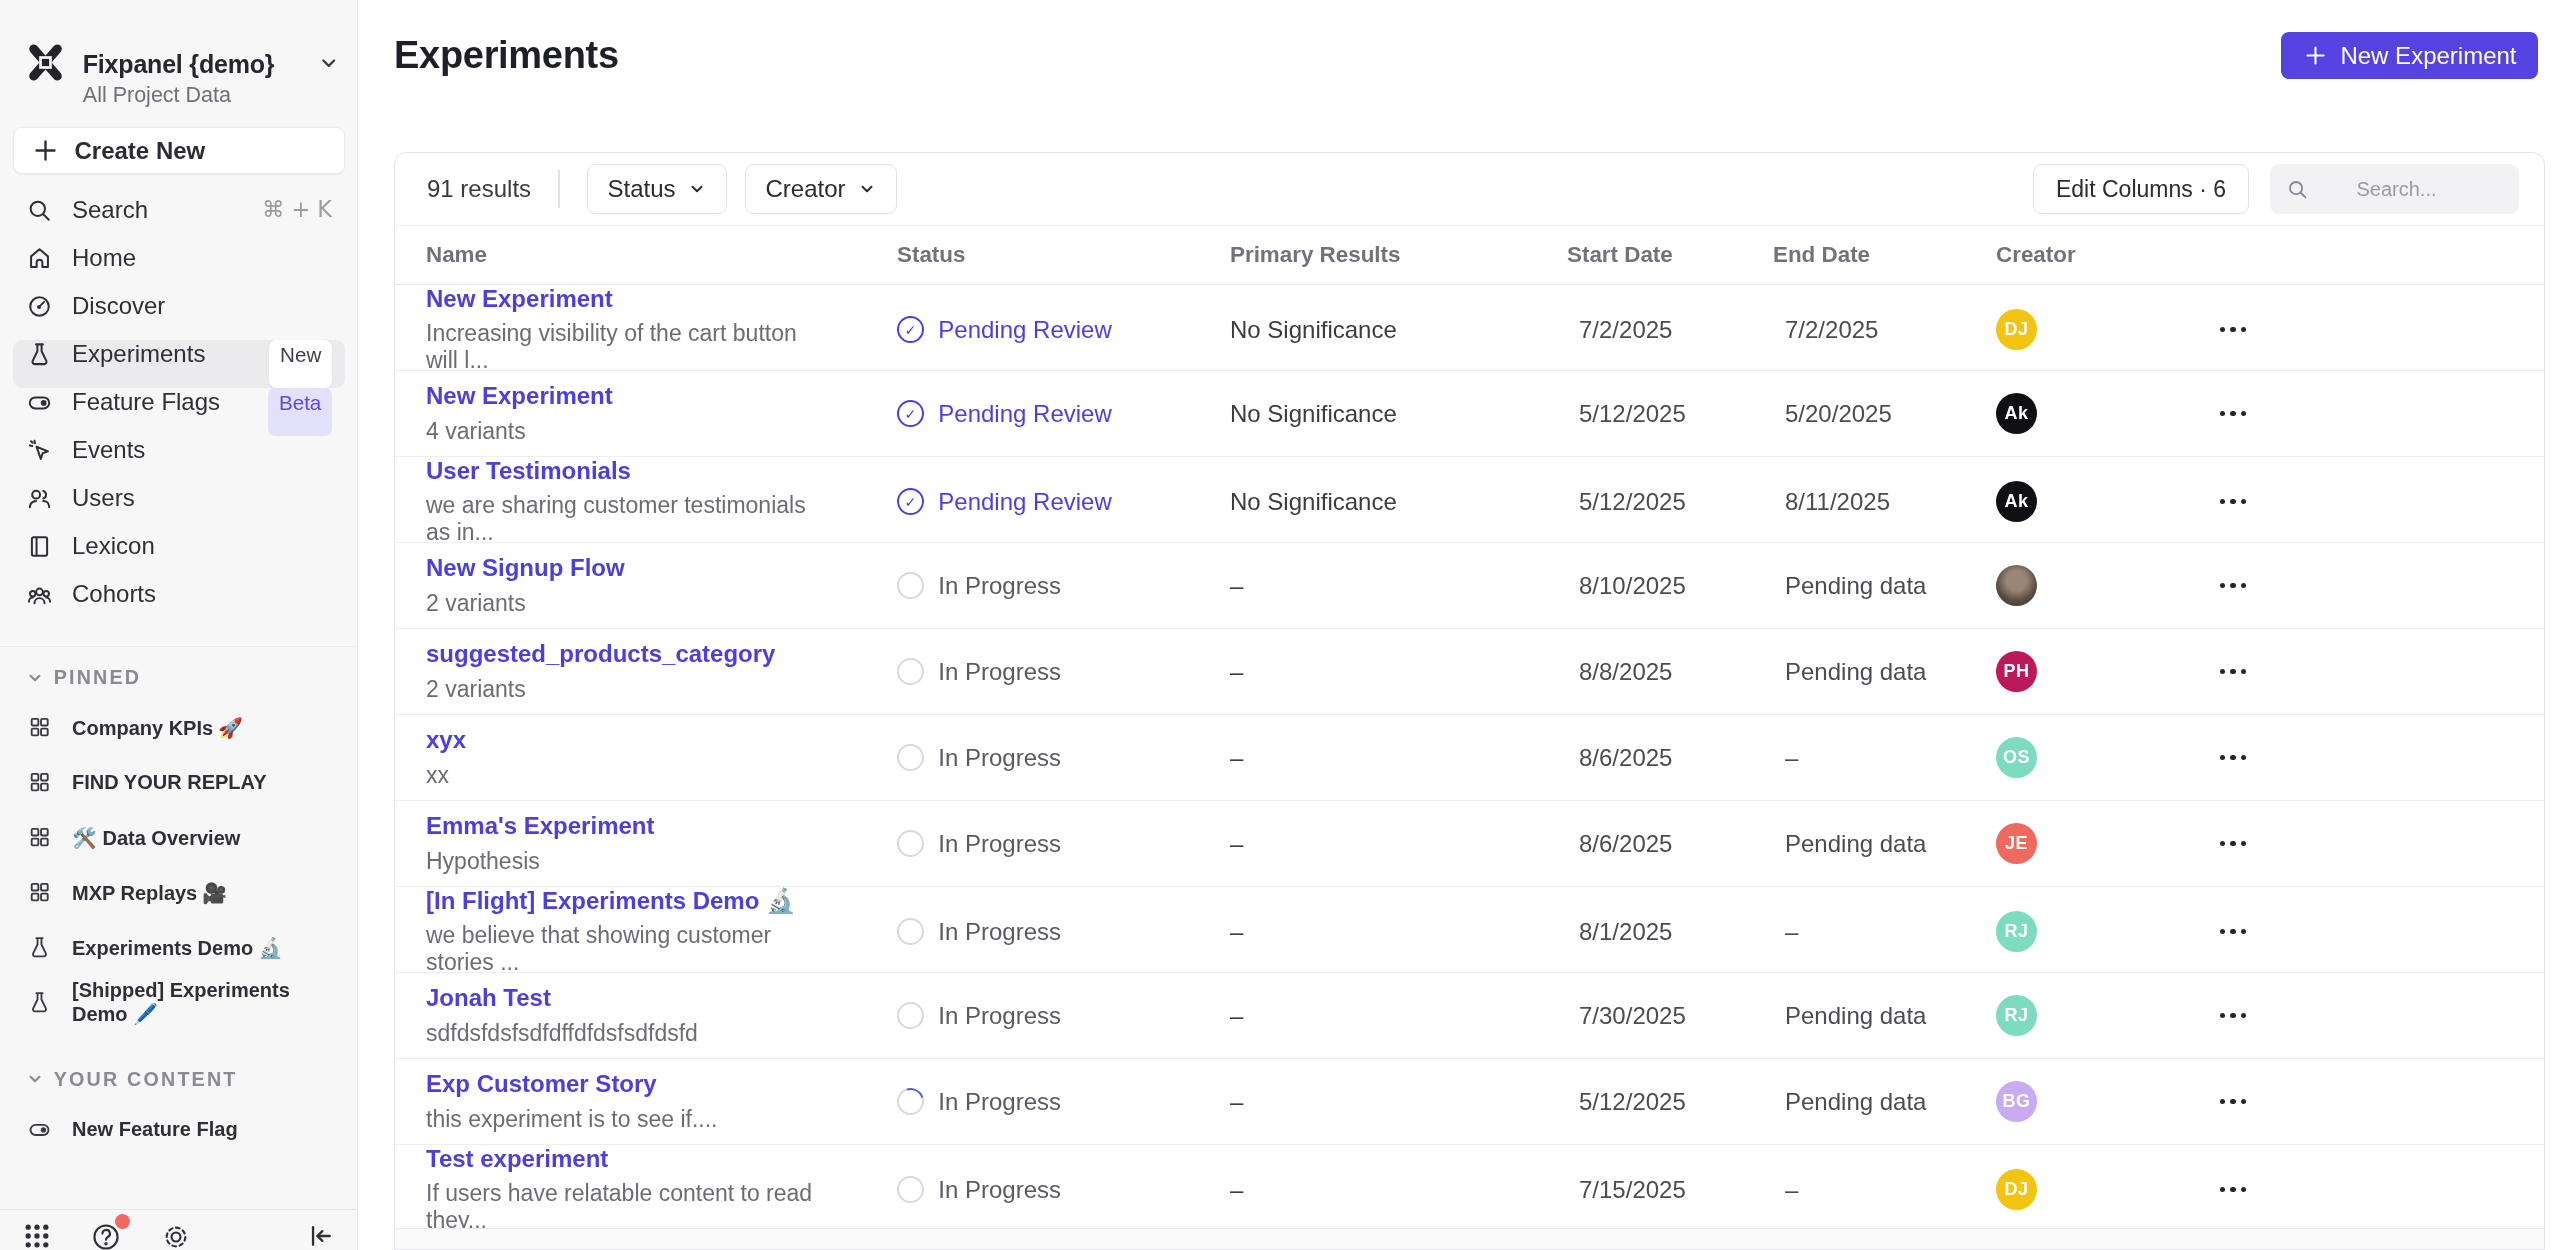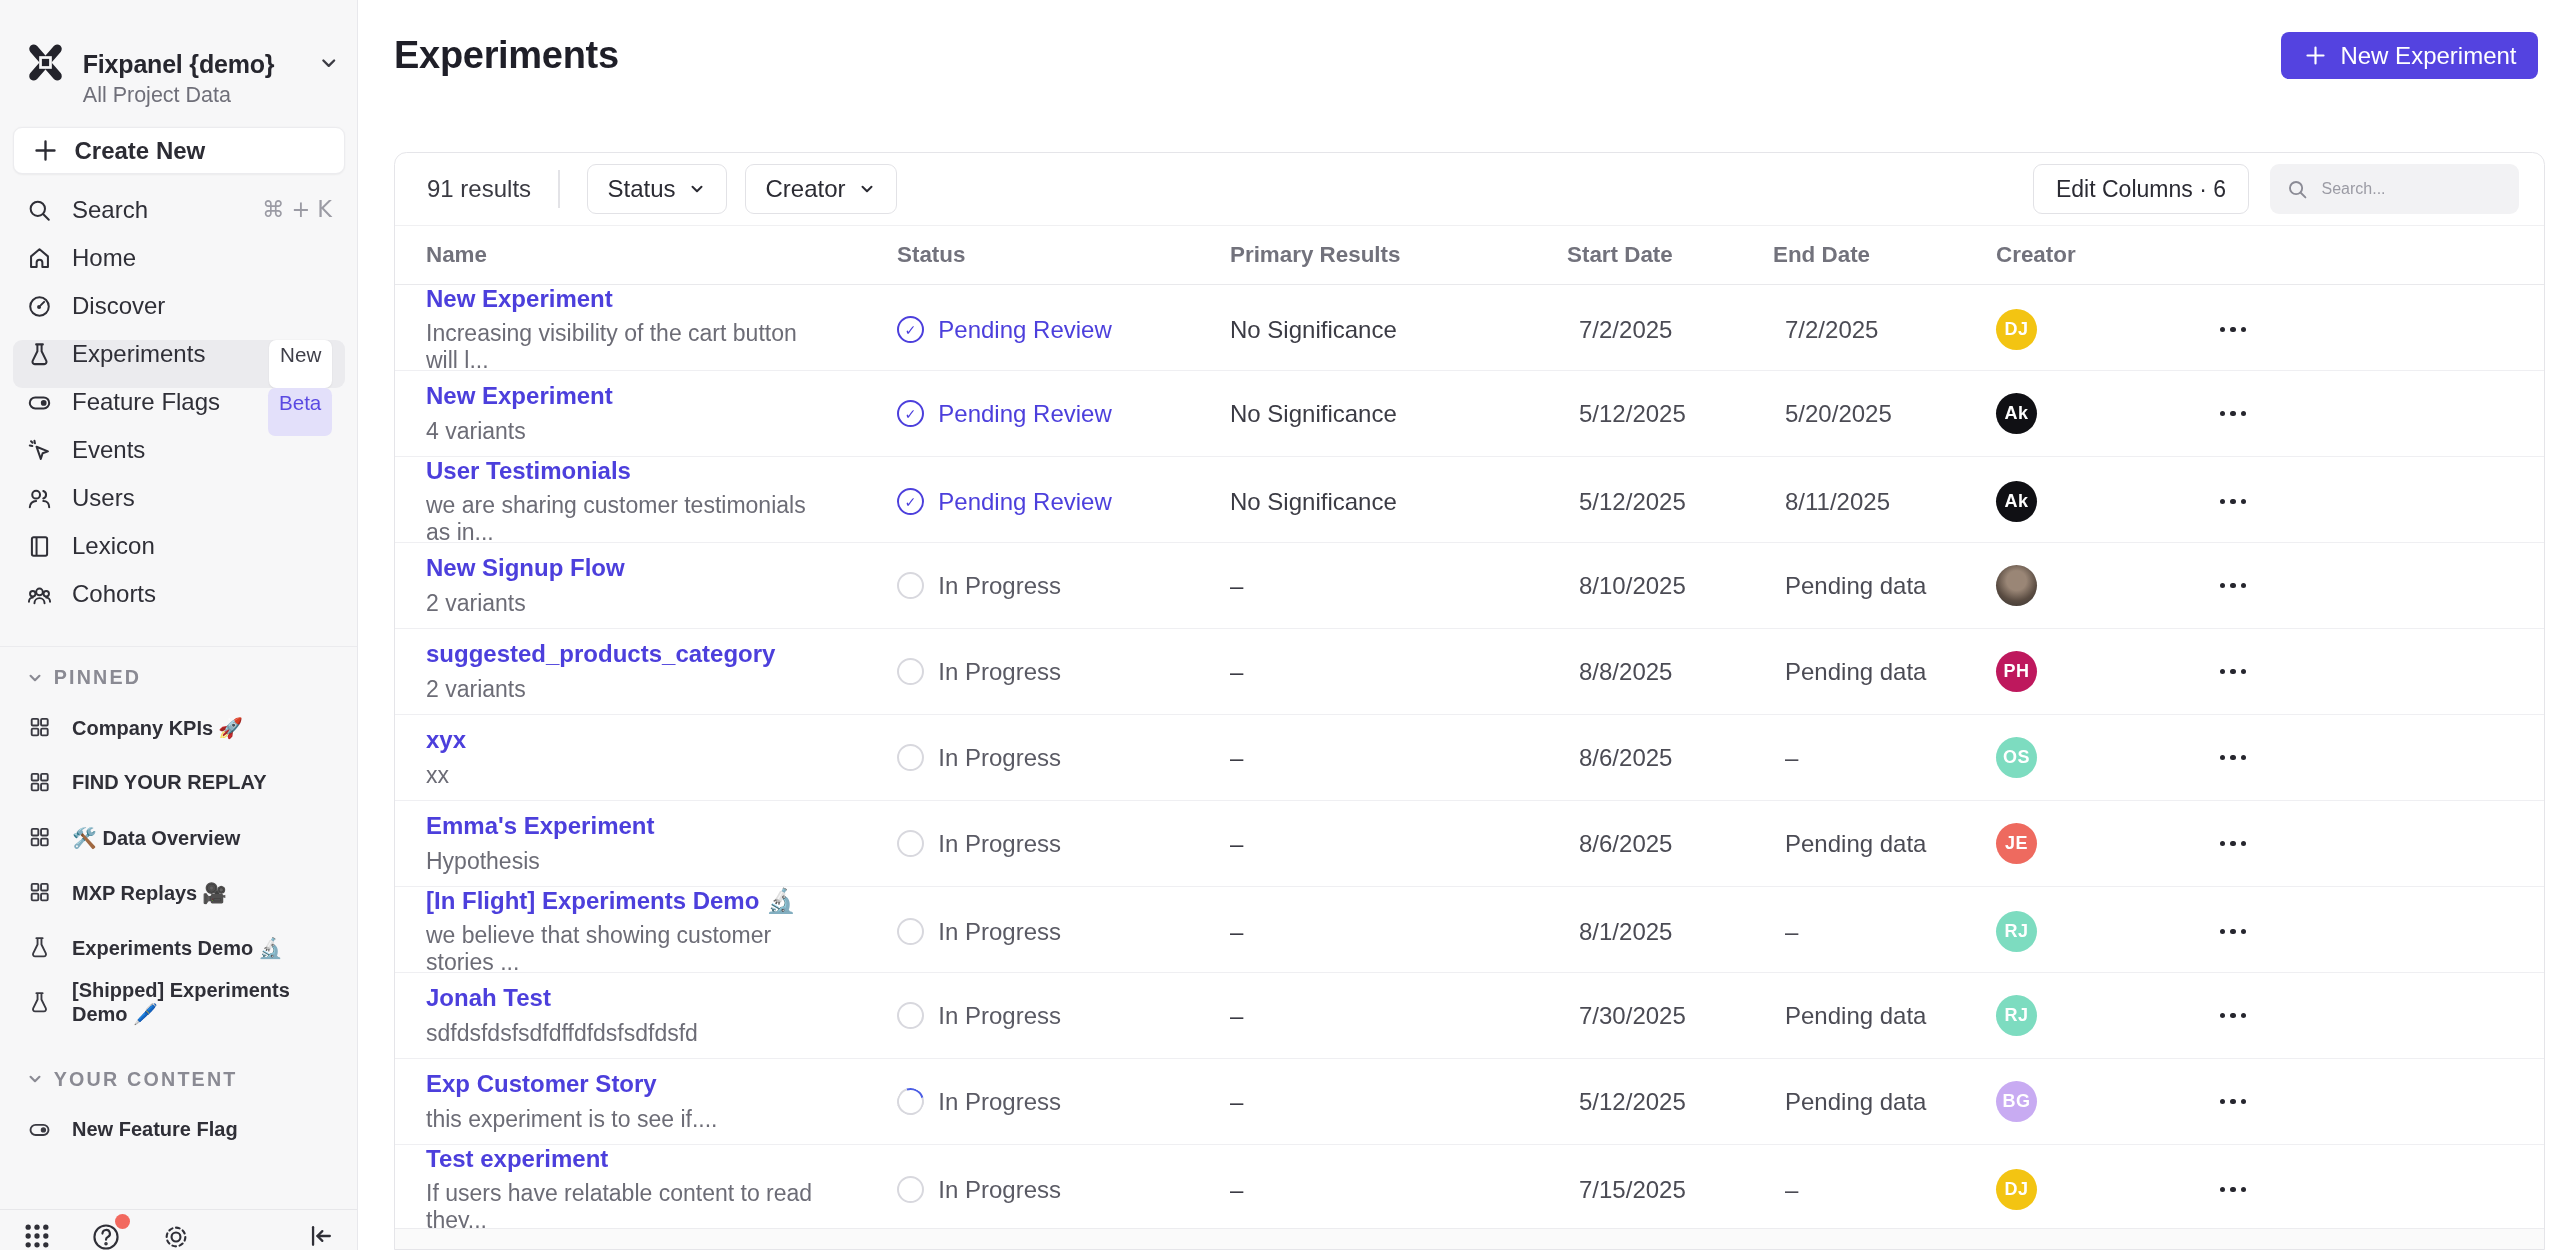--- a/index.html
+++ b/index.html
@@ -66,22 +66,22 @@
                 display:flex; align-items:center; gap:12.5px; padding:0 19.7px; font-size:24px;
                 font-weight:500; color:#2b2b33; cursor:pointer; margin-right:18px; }
   .filter-btn svg { color:#2b2b33; }
   .tb-spacer { flex:1; }
   .edit-cols-btn { height:50px; border:0.9px solid #e2e2e6; background:#fff; border-radius:9px;
                    display:flex; align-items:center; padding:0 21.5px; font-size:23px; font-weight:500;
                    color:#2b2b33; cursor:pointer; margin-right:21.5px; white-space:nowrap; }
   .search-box { height:50px; width:249px; background:#f2f2f4; border-radius:9px; display:flex;
                 align-items:center; gap:12.5px; padding:0 16px; }
   .search-box svg { color:#8b8b95; flex:0 0 auto; }
-  .search-box input { border:none; outline:none; background:transparent; font-size:16px; width:100%;
-                      color:#2c2c34; font-family:inherit; }
+  .search-box input { border:none; outline:none; background:transparent; font-size:20px; width:100%;
+                      color:#2c2c34; font-family:inherit;margin-left:35px; }
   .search-box input::placeholder { color:#9b9ba4; }
 
   .grid { display:grid; grid-template-columns:423px 285px 289px 158px 175px 140px 98px 1fr; padding-left:31px;gap:48px; }
   .thead { height:59px; align-items:center; border-bottom:0.9px solid #e9e9ec; }
   .th { font-size:22.4px; font-weight:700; color:#72727c; }
 
   .trow { height:86px; border-bottom:0.9px solid #efeff2; align-items:center; }
   .cell-name { padding-right:27px; }
   .exp-link { font-size:24px; font-weight:700; color:#4c3fdc; text-decoration:none; display:inline-block; cursor:pointer; }
   .exp-desc { font-size:23px; color:#6c6c76; margin-top:7.2px; }

